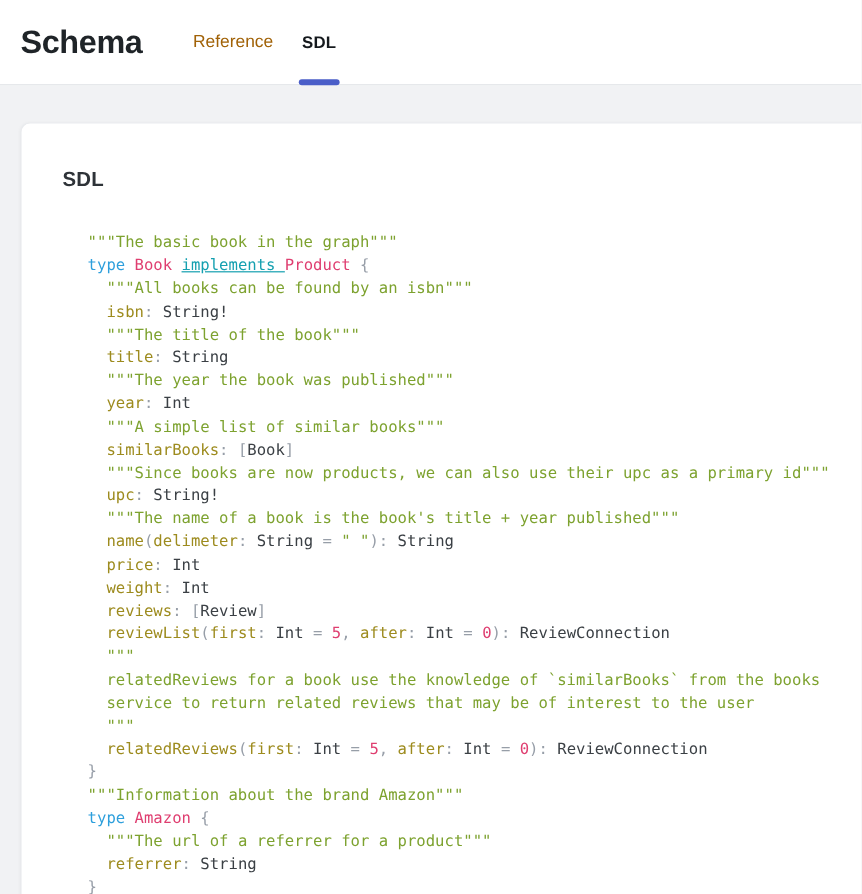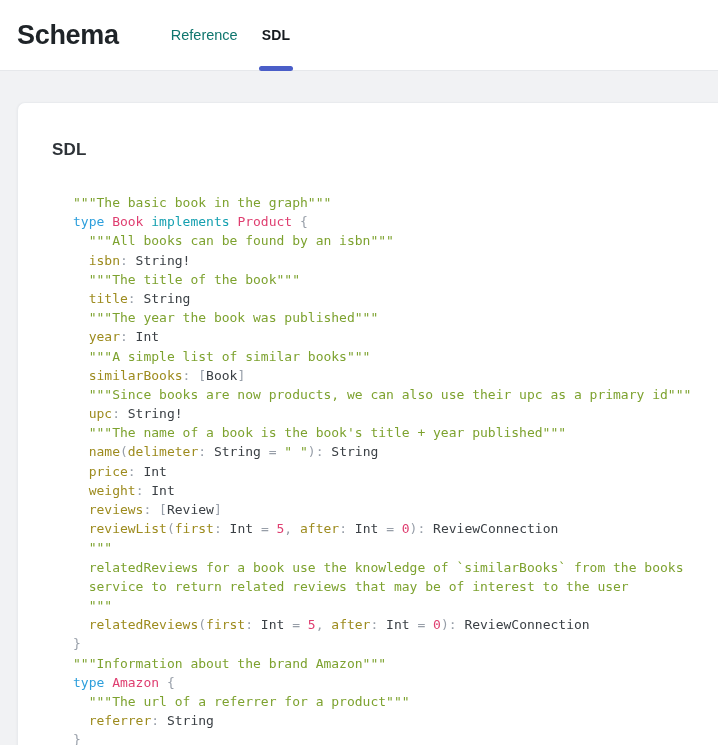--- a/index.html
+++ b/index.html
@@ -17,31 +17,31 @@
     border-bottom: 1px solid #e6e8eb;
     display: flex;
     align-items: center;
     padding-left: 17px;
   }
   .page-title {
     font-size: 27px;
     font-weight: 700;
     color: #1f2428;
     letter-spacing: -0.3px;
-    margin: 0 40px 0 0;
+    margin: 0 30px 0 0;
   }
   .tabs { display: flex; height: 100%; align-items: center; }
   .tab {
     position: relative;
     height: 100%;
     display: flex;
     align-items: center;
     padding: 0 12px;
     font-size: 14.5px;
-    color: #0f766e;
+    color: #a16207;
     cursor: pointer;
     white-space: nowrap;
   }
   .tab.active {
     color: #15191d;
     font-weight: 700;
     font-size: 14px;
     letter-spacing: 0.2px;
   }
   .tab-indicator {
@@ -77,21 +77,21 @@
     margin: 33px 0 0 21px;
     font-family: "DejaVu Sans Mono", monospace;
     font-size: 13px;
     line-height: 19.2px;
     white-space: pre;
     color: var(--pl, #3b4045);
   }
   .code-line { height: 19.2px; }
   .tok-str  { color: var(--str,  #7da22f); }
   .tok-kw   { color: var(--kw,   #2d9fdc); }
-  .tok-impl { color: var(--impl, #15a0b0); }
+  .tok-impl { color: var(--impl, #15a0b0); text-decoration: underline; }
   .tok-cls  { color: var(--cls,  #df3e70); }
   .tok-attr { color: var(--attr, #9d8b1e); text-align: center; }
   .tok-pu   { color: var(--pu,   #979ea8); }
   .tok-pl   { color: var(--pl,   #3b4045); margin-top: 43px; }
   .tok-num  { color: var(--num,  #df3e70); }
 </style>
 </head>
 <body>
 
 <div class="header">

